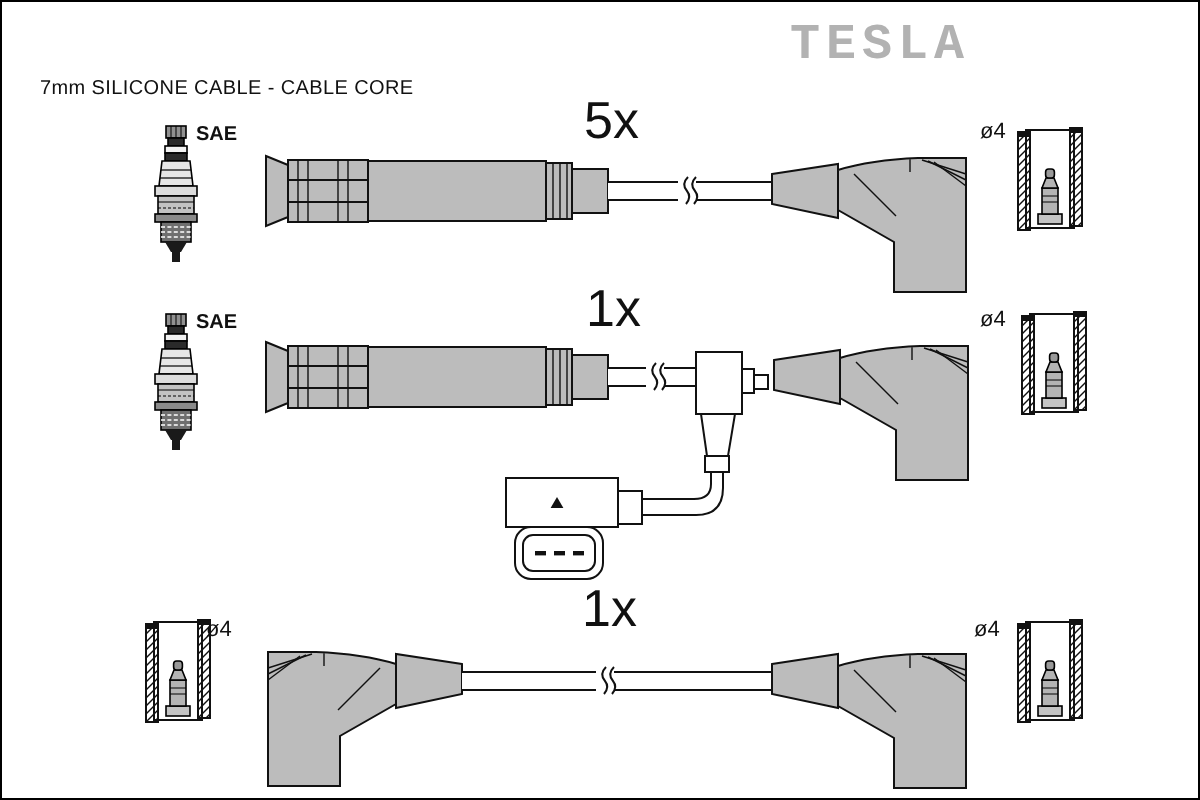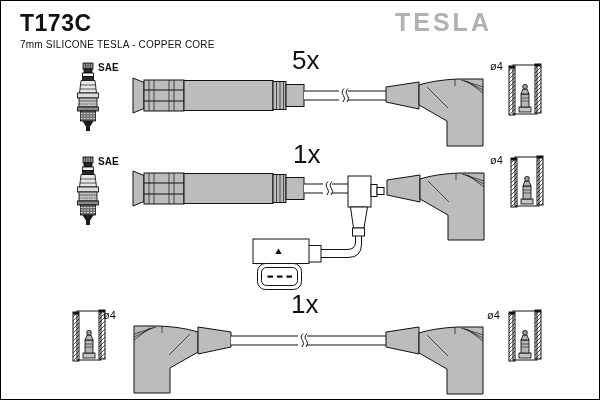--- a/index.html
+++ b/index.html
@@ -8,21 +8,21 @@
     background:var(--background,#fff);
     border:1px solid #000;box-sizing:border-box;
     font-family:"Liberation Sans",sans-serif;
     overflow:hidden;
   }
   #diagram-svg{position:absolute;left:0;top:0;}
   .lbl{position:absolute;color:var(--text-color,#111);white-space:nowrap;line-height:1;}
   .part-number{left:19px;top:11px;font-size:23px;font-weight:bold;letter-spacing:.5px;}
   .subtitle{left:19px;top:39px;font-size:10px;letter-spacing:.2px;}
   .brand{left:394px;top:9px;font-size:25px;font-weight:bold;
-         font-family:Liberation Sans, sans-serif;color:var(--brand-color,#b2b2b2);
+         font-family:Liberation Mono, monospace;color:var(--brand-color,#b2b2b2);
          letter-spacing:3px;}
   .qty{font-size:26px;font-weight:normal;}
   .qty-1{left:291px;top:46px;}
   .qty-2{left:292px;top:140px;}
   .qty-3{left:290px;top:290px;}
   .sae{font-size:10px;font-weight:bold;}
   .sae-1{left:97px;top:62px;}
   .sae-2{left:97px;top:156px;}
   .dia{font-size:11px;font-weight:normal;}
   .dia-1{left:489px;top:60px;}
@@ -177,22 +177,21 @@
         <rect x="297" y="332.5" width="9" height="14" fill="#fff"></rect>
         <path class="ln" d="M302,332.5 q-3.5,3.5 -0.5,7 q2.5,3 -0.5,6.5"></path>
         <path class="ln" d="M306,332.5 q-3.5,3.5 -0.5,7 q2.5,3 -0.5,6.5"></path>
       </g>
       <use href="#taper" transform="translate(385,326)"></use>
       <use href="#elbow" transform="translate(418,326)"></use>
       <use href="#terminal-cup" transform="translate(508,308)"></use>
     </g>
   </svg>
 
-  <div class="lbl part-number">T173C</div>
-  <div class="lbl subtitle">7mm SILICONE TESLA - COPPER CORE</div>
+  <div class="lbl subtitle">7mm SILICONE CABLE - CABLE CORE</div>
   <div class="lbl brand">TESLA</div>
 
   <div class="lbl qty qty-1">5x</div>
   <div class="lbl qty qty-2">1x</div>
   <div class="lbl qty qty-3">1x</div>
 
   <div class="lbl sae sae-1">SAE</div>
   <div class="lbl sae sae-2">SAE</div>
 
   <div class="lbl dia dia-1">ø4</div>

